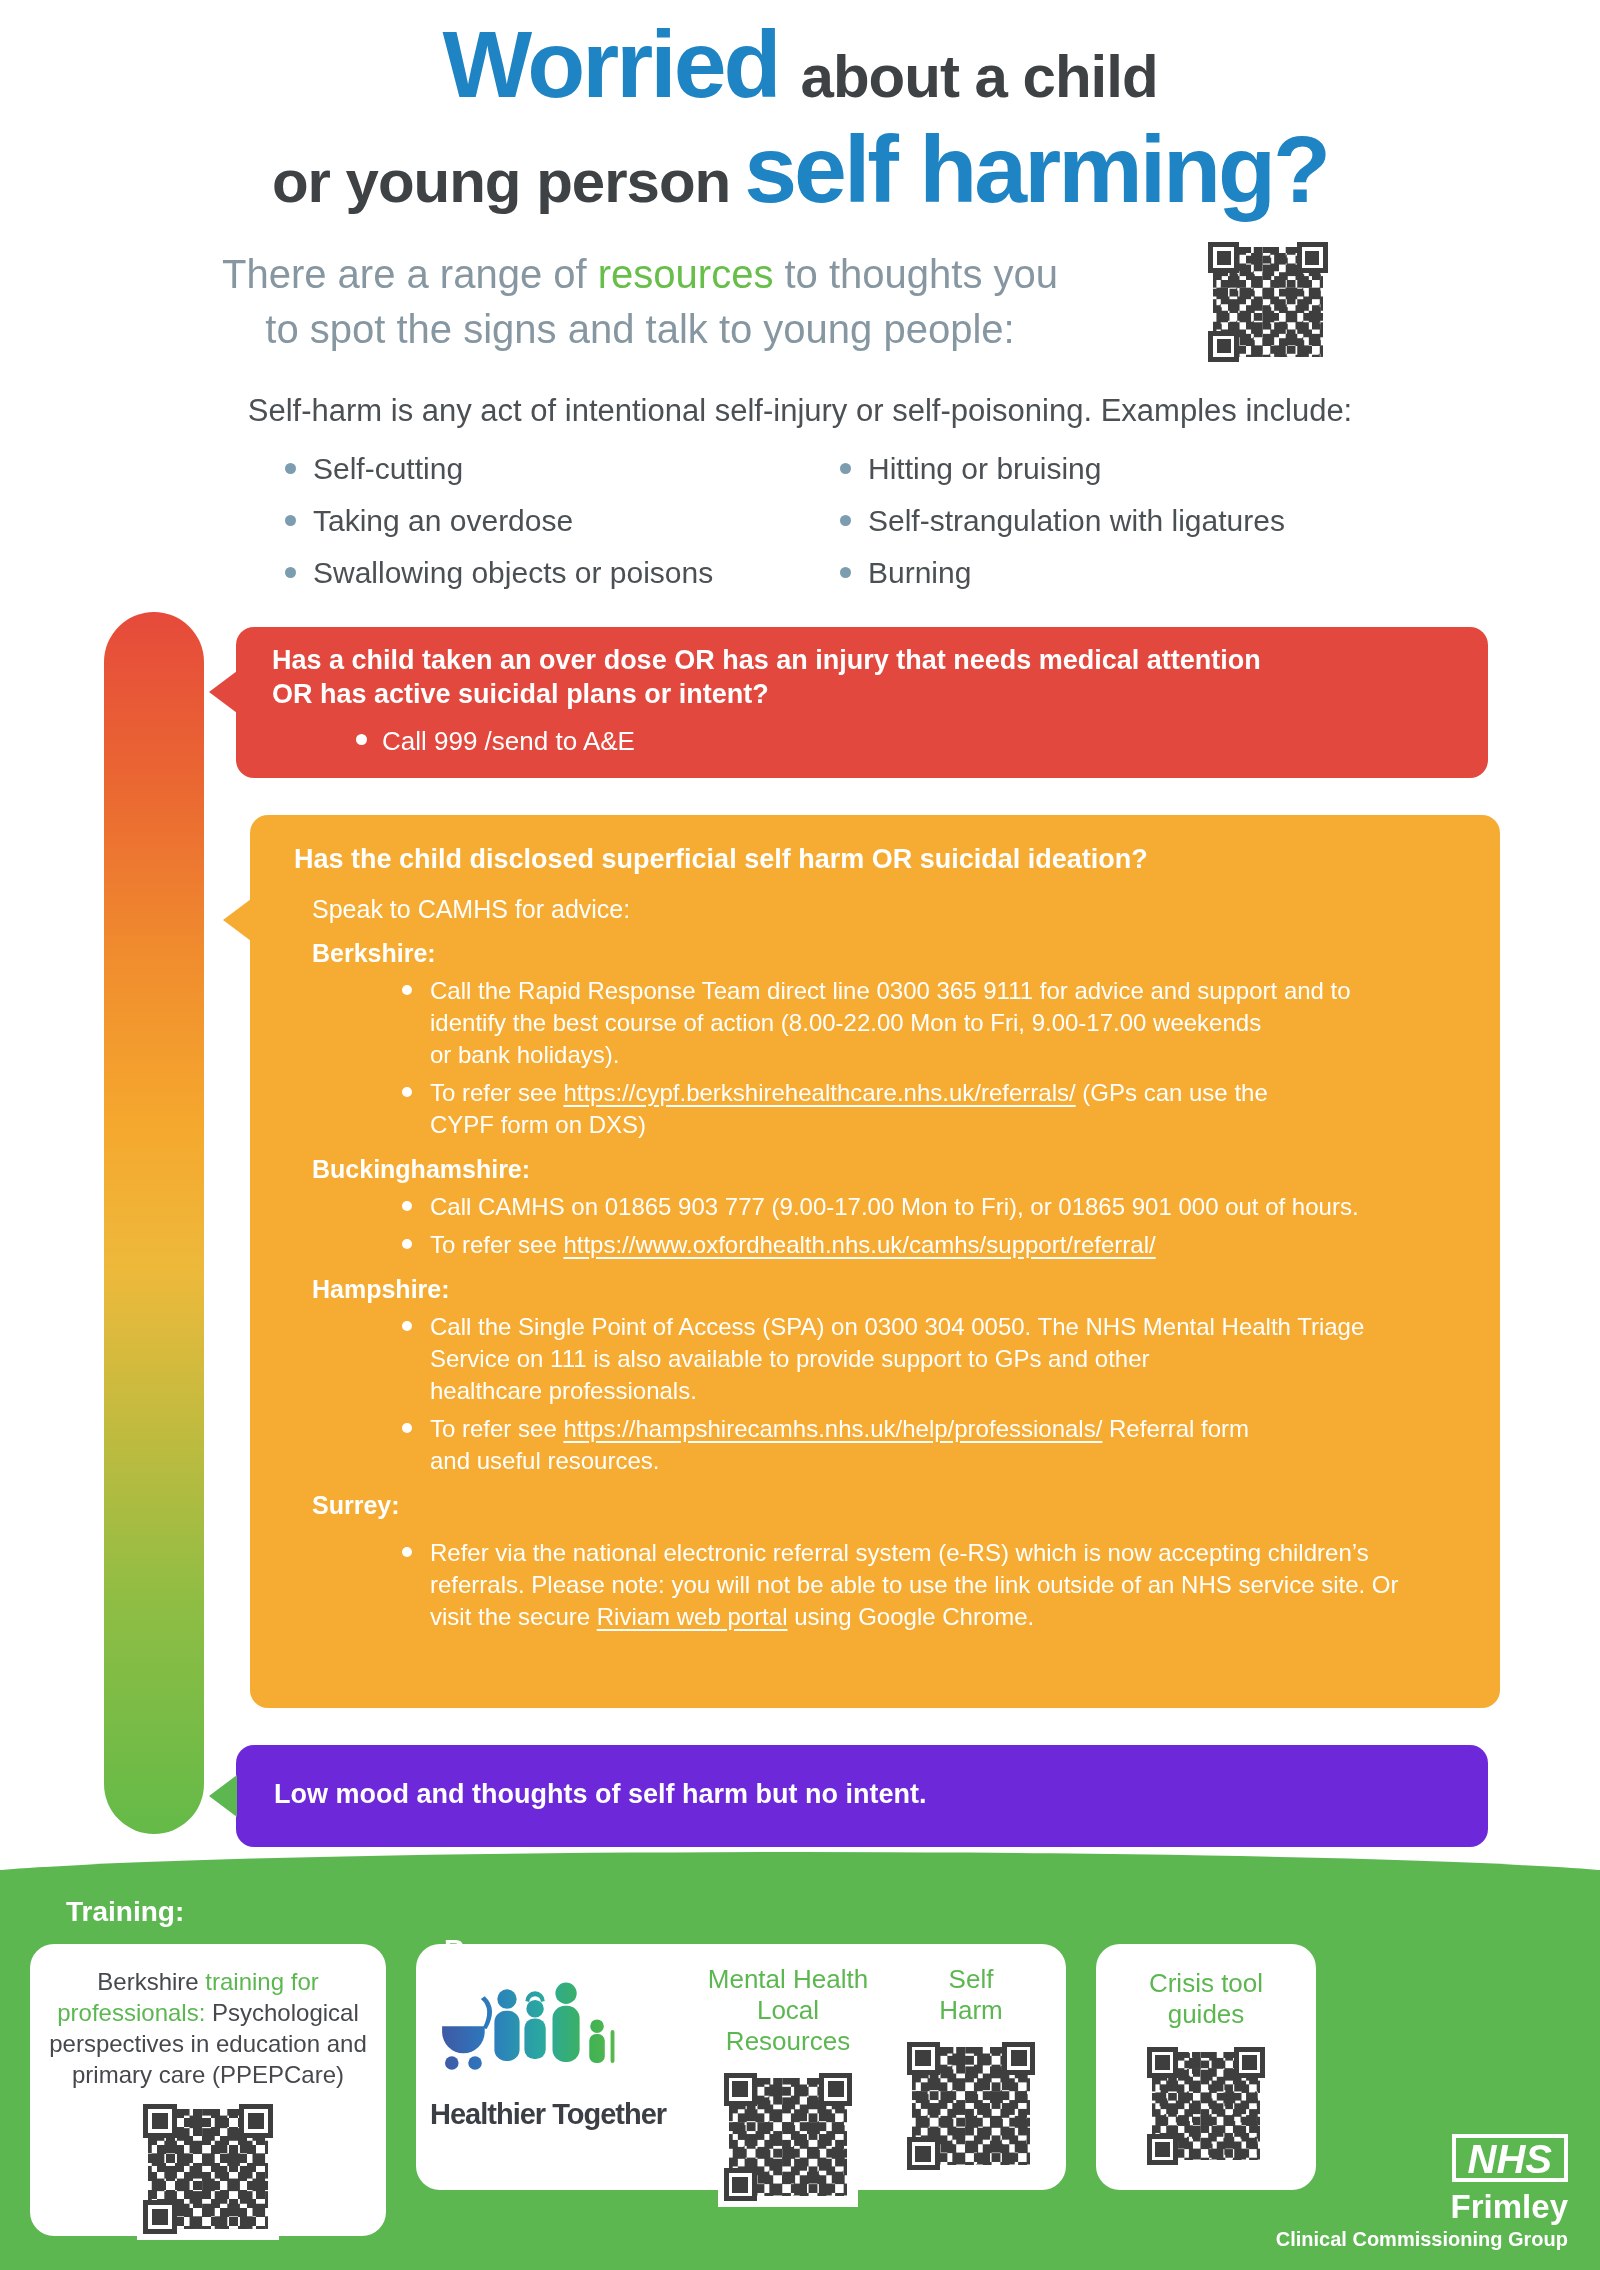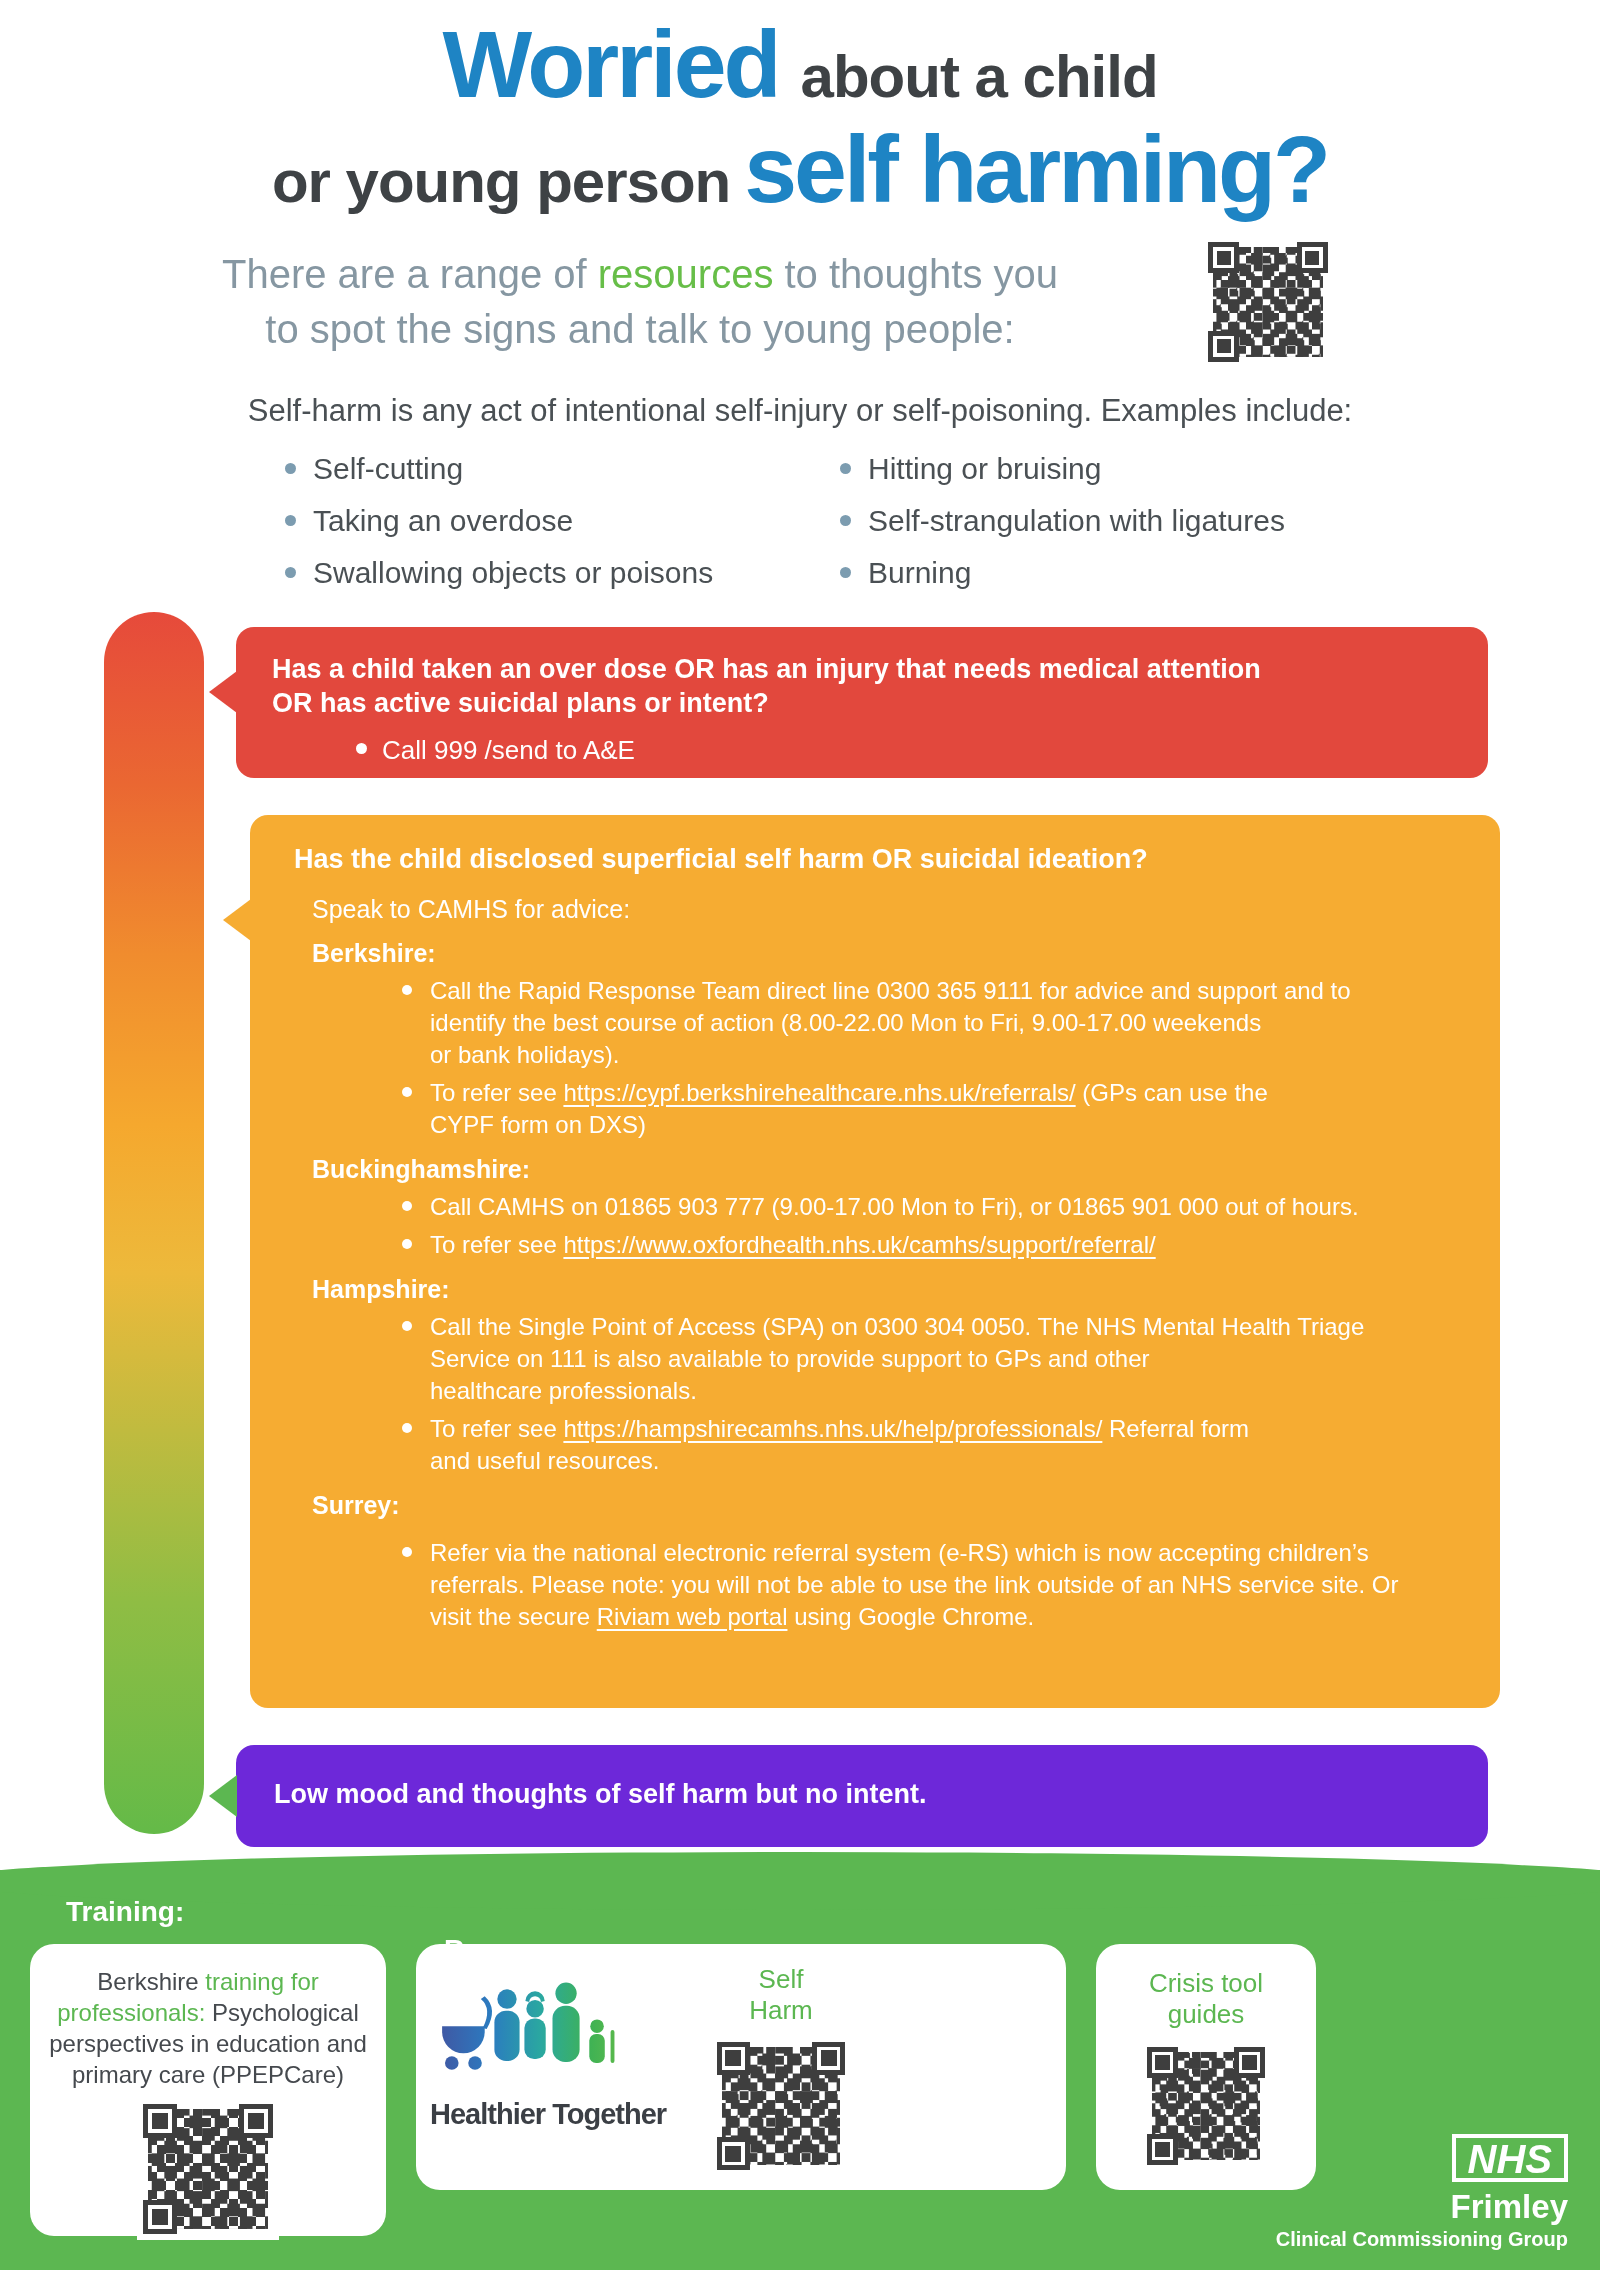--- a/index.html
+++ b/index.html
@@ -42,21 +42,21 @@
 
   
   .risk-bar { position:absolute; left:104px; top:612px; width:100px; height:1222px; border-radius:58px;
       background:linear-gradient(180deg,#E64A3B 0%,#EA6732 14%,#F08C2E 28%,#F5A82E 42%,#EDB93B 54%,
                  #C0BB3F 67%,#8FBD44 81%,#64BA48 100%); }
 
   .bubble { position:absolute; color:#fff; border-radius:18px; }
   .bubble .tail { content:""; position:absolute; left:-27px; width:0; height:0;
       border-top:21px solid transparent; border-bottom:21px solid transparent; }
 
-  .box-red { left:236px; top:627px; width:1252px; height:151px; background:#E2483D; padding:25px 36px 0 36px; }
+  .box-red { left:236px; top:627px; width:1252px; height:151px; background:#E2483D; padding:16px 36px 0 36px; }
   .box-red .tail { border-right:28px solid #E2483D; top:44px; }
   .box-red h2 { font-size:27px; line-height:34px; white-space:pre-line; }
   .action { position:relative; margin:15px 0 0 84px; padding-left:26px; font-size:26px; }
   .action::before { content:""; position:absolute; left:0; top:8px; width:11px; height:11px;
       border-radius:50%; background:#fff; }
 
   .box-amber { left:250px; top:815px; width:1250px; height:893px; background:#F6AC32; padding:26px 40px 0 44px; }
   .box-amber .tail { border-right:28px solid #F6AC32; top:84px; }
   .box-amber h2 { font-size:27px; line-height:36px; }
   .ob-intro { margin:16px 0 0 18px; font-size:25px; line-height:32px; }
@@ -233,20 +233,30 @@
             <path d="M98 32 a10 10 0 0 1 20 0 l-4 1 a6 6 0 0 0 -12 0 z"></path>
             <circle cx="140" cy="24" r="11"></circle>
             <rect x="126" y="37" width="28" height="58" rx="13"></rect>
             <circle cx="172" cy="58" r="7"></circle>
             <rect x="164" y="66" width="16" height="30" rx="7"></rect>
             <rect x="186" y="62" width="4" height="34" rx="2"></rect>
           </g>
         </svg>
         <div class="ht-text">Healthier Together</div>
       </div>
+      <div class="qr-col">
+        <div class="qr-label">Mental Health
+Local Resources</div>
+        <div class="qr qr-mid">
+          <div class="qpat"></div>
+          <i class="fsq tl"></i>
+            <i class="fsq tr"></i>
+            <i class="fsq bl"></i>
+        </div>
+      </div>
       <div class="qr-col qr-col2">
         <div class="qr-label">Self
 Harm</div>
         <div class="qr qr-mid">
           <div class="qpat"></div>
           <i class="fsq tl"></i>
             <i class="fsq tr"></i>
             <i class="fsq bl"></i>
         </div>
       </div>

